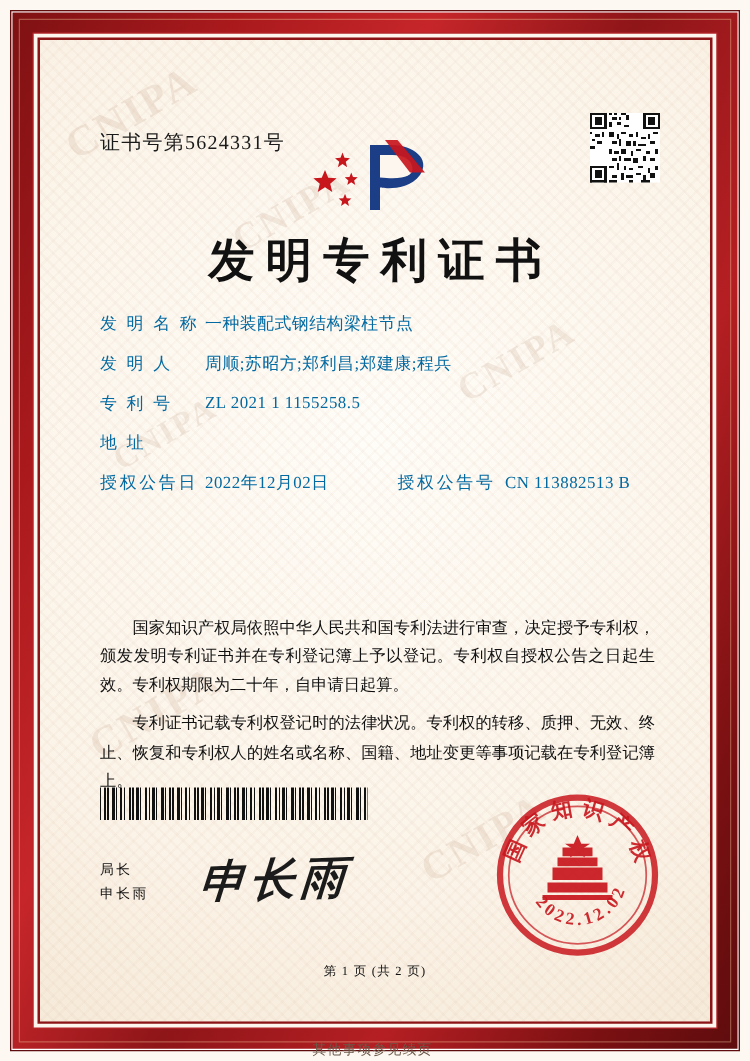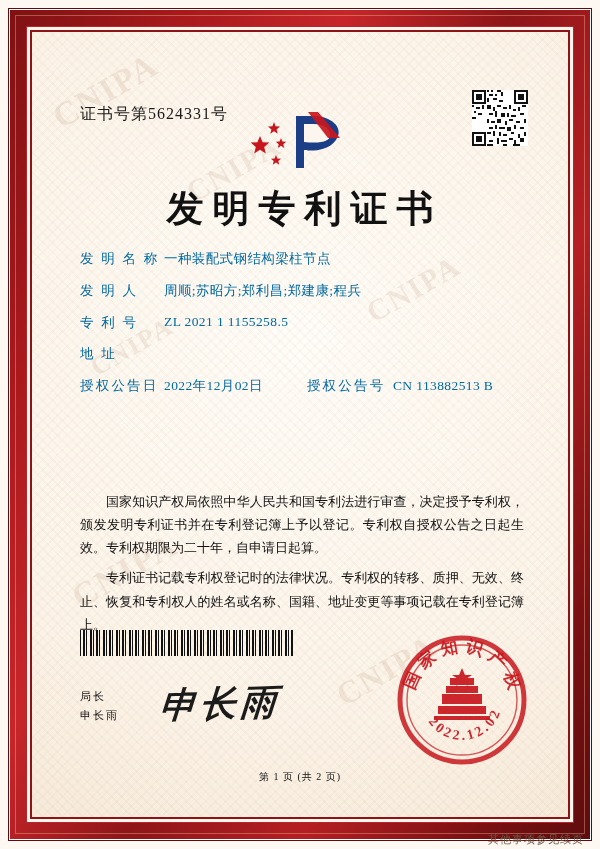--- a/index.html
+++ b/index.html
@@ -100,21 +100,21 @@
     margin-bottom:13.5px;
     font-family:"Liberation Serif",serif;
     font-size:13.5px;color:#0369a1;
   }
   .lab{
     width:84px;flex:0 0 84px;
     letter-spacing:2.2px;
   }
   .val{flex:1;letter-spacing:.4px;line-height:1.35;}
   .row.two .val{flex:0 0 auto;}
-  .lab2{width:86px;flex:0 0 86px;letter-spacing:2.2px;margin-left:44px;}
+  .lab2{width:86px;flex:0 0 86px;letter-spacing:2.2px;margin-left:55px;}
 
   
   .paras{
     position:absolute;left:48px;right:44px;top:458px;
     font-family:"Liberation Serif",serif;
     font-size:13px;color:#111;line-height:1.78;
     text-align:justify;
   }
   .paras p{margin:0 0 7px 0;text-indent:26px;}
 
@@ -152,22 +152,22 @@
   }
 
   
   .page-no{
     position:absolute;left:0;right:0;top:738px;
     text-align:center;
     font-family:"Liberation Serif",serif;
     font-size:10px;color:#111;letter-spacing:1px;
   }
   .bottom-note{
-    position:absolute;left:0;right:16px;bottom:2px;
-    text-align:right;
+    position:absolute;left:0;right:4px;bottom:2px;
+    text-align:center;
     font-family:Liberation Mono, monospace;
     font-size:11px;color:#6b5a4a;letter-spacing:1px;
   }
 </style>
 </head>
 <body>
 
 <div class="page">
   <div class="frame-outer"></div>
   <div class="frame-inner">

